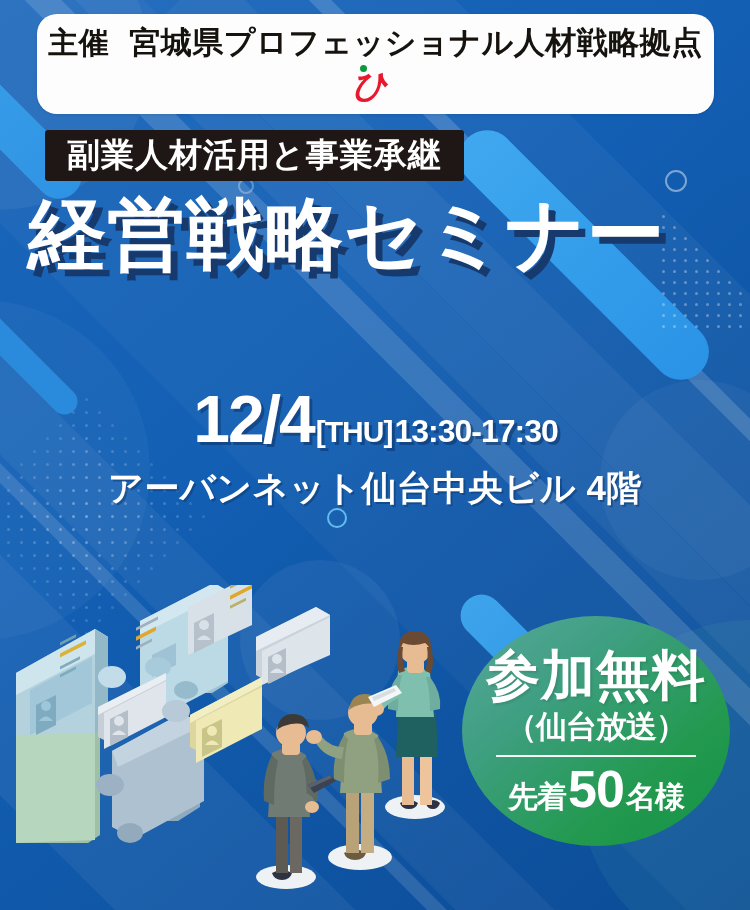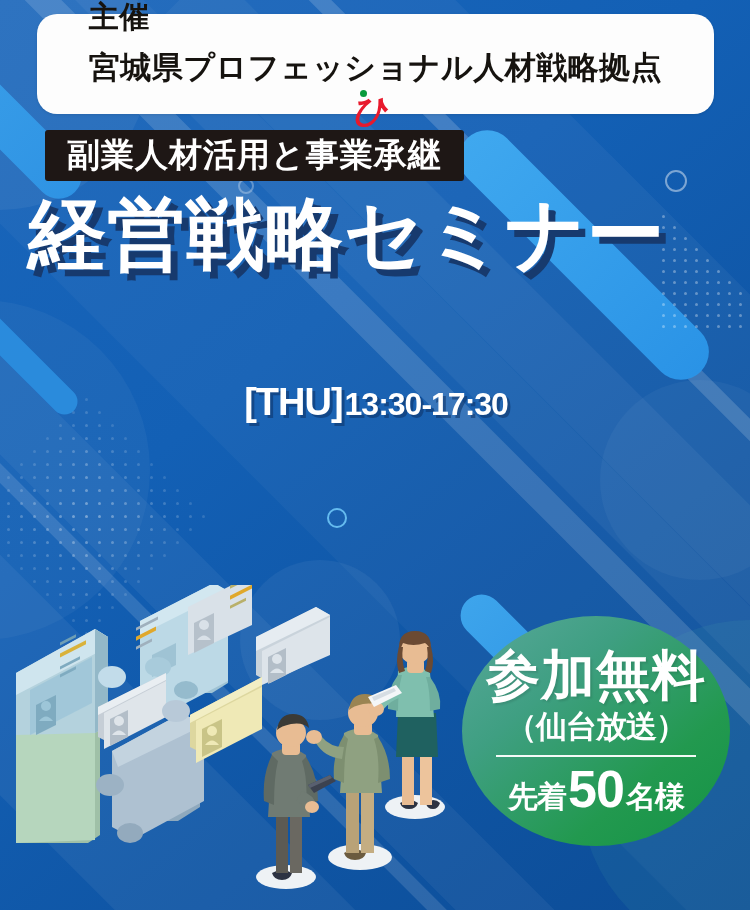--- a/index.html
+++ b/index.html
@@ -63,21 +63,21 @@
   
   .sponsor-card{
     position:absolute;left:37px;top:14px;width:677px;height:100px;
     background:#fdfdfd;border-radius:20px;
     display:flex;flex-direction:column;align-items:center;justify-content:center;
     box-shadow:0 1px 3px rgba(0,0,0,.10);
   }
   .sponsor-line{
     display:flex;align-items:baseline;gap:20px;
     font-size:31px;font-weight:bold;color:#16130f;letter-spacing:.5px;
-    line-height:1;margin-top:2px;flex-direction:column;
+    line-height:1;margin-top:2px;
   }
   .sponsor-kw{font-size:30px;}
   .logo-row{display:flex;align-items:center;gap:5px;margin-top:8px;}
   .logo-mark{position:relative;width:46px;height:38px;}
   .logo-glyph{
     position:absolute;left:0;top:2px;font-size:34px;line-height:1;
     font-weight:bold;font-style:italic;color:#e8192c;
     font-family:"DejaVu Serif",serif;letter-spacing:-3px;
   }
   .logo-dot{
@@ -113,21 +113,21 @@
 
   
   .dateline{
     position:absolute;left:30px;top:381px;width:690px;
     display:flex;align-items:baseline;justify-content:center;
     color:#ffffff;font-weight:bold;white-space:nowrap;
     text-shadow:3px 3px 0 rgba(12,50,100,.55);
   }
   .d-year{font-size:42px;letter-spacing:-1px;}
   .d-big{font-size:66px;letter-spacing:-2px;margin-left:1px;}
-  .d-dow{font-size:38px;margin-left:2px;letter-spacing:-1px;}
+  .d-dow{font-size:30px;margin-left:2px;letter-spacing:-1px;}
   .d-time{font-size:32px;margin-left:2px;letter-spacing:-1px;}
 
   
   .venue{
     position:absolute;left:30px;top:466px;width:690px;text-align:center;
     color:#ffffff;font-weight:bold;line-height:1.26;
     text-shadow:2px 2px 0 rgba(12,50,100,.45);
   }
   .venue div{font-size:35px;letter-spacing:.5px;}
 
@@ -434,25 +434,27 @@
         <span class="logo-glyph">ひ</span>
       </span>
     </div>
   </div>
 
   <div class="kicker">副業人材活用と事業承継</div>
 
   <div class="title-main">経営戦略セミナー</div>
 
   <div class="dateline">
+    <span class="d-big">12/4</span>
     <span class="d-dow">[THU]</span>
     <span class="d-time">13:30-17:30</span>
   </div>
 
   <div class="venue">
+    <div>アーバンネット仙台中央ビル 4階</div>
   </div>
 
   <div class="illus">
     <svg viewBox="0 0 480 325" width="480" height="325">
       <defs>
         <linearGradient id="pz1" x1="0" y1="0" x2="1" y2="1">
           <stop offset="0" stop-color="#c4dbe6"></stop>
             <stop offset="1" stop-color="#a9c8d8"></stop>
         </linearGradient>
         <linearGradient id="pzmint" x1="0" y1="0" x2="1" y2="1">

